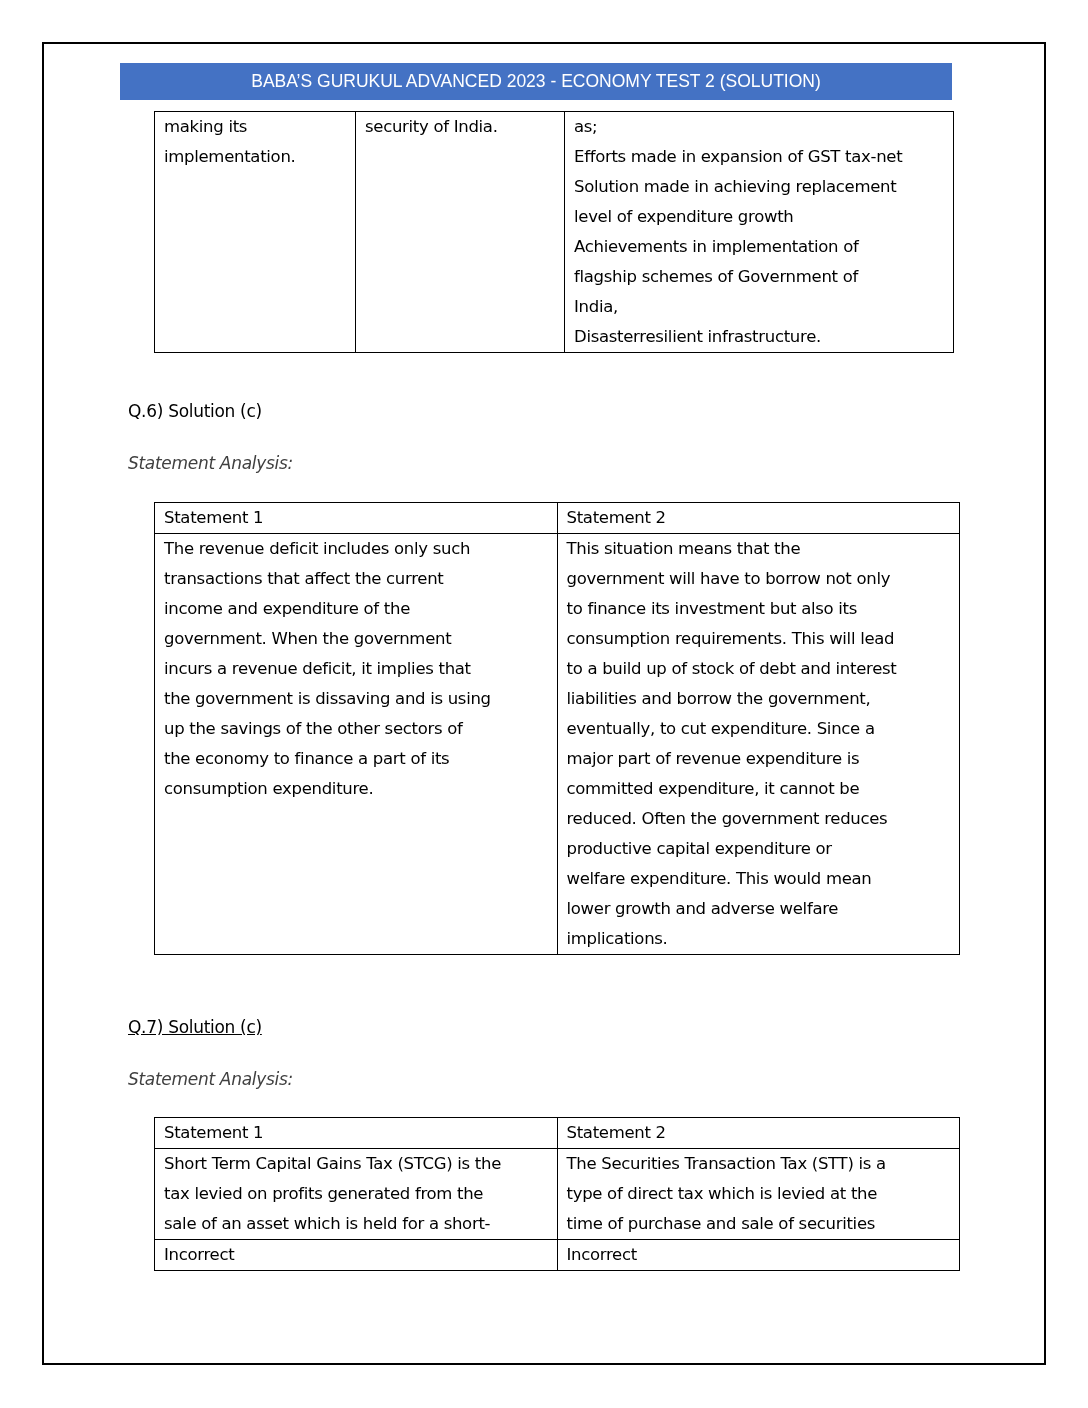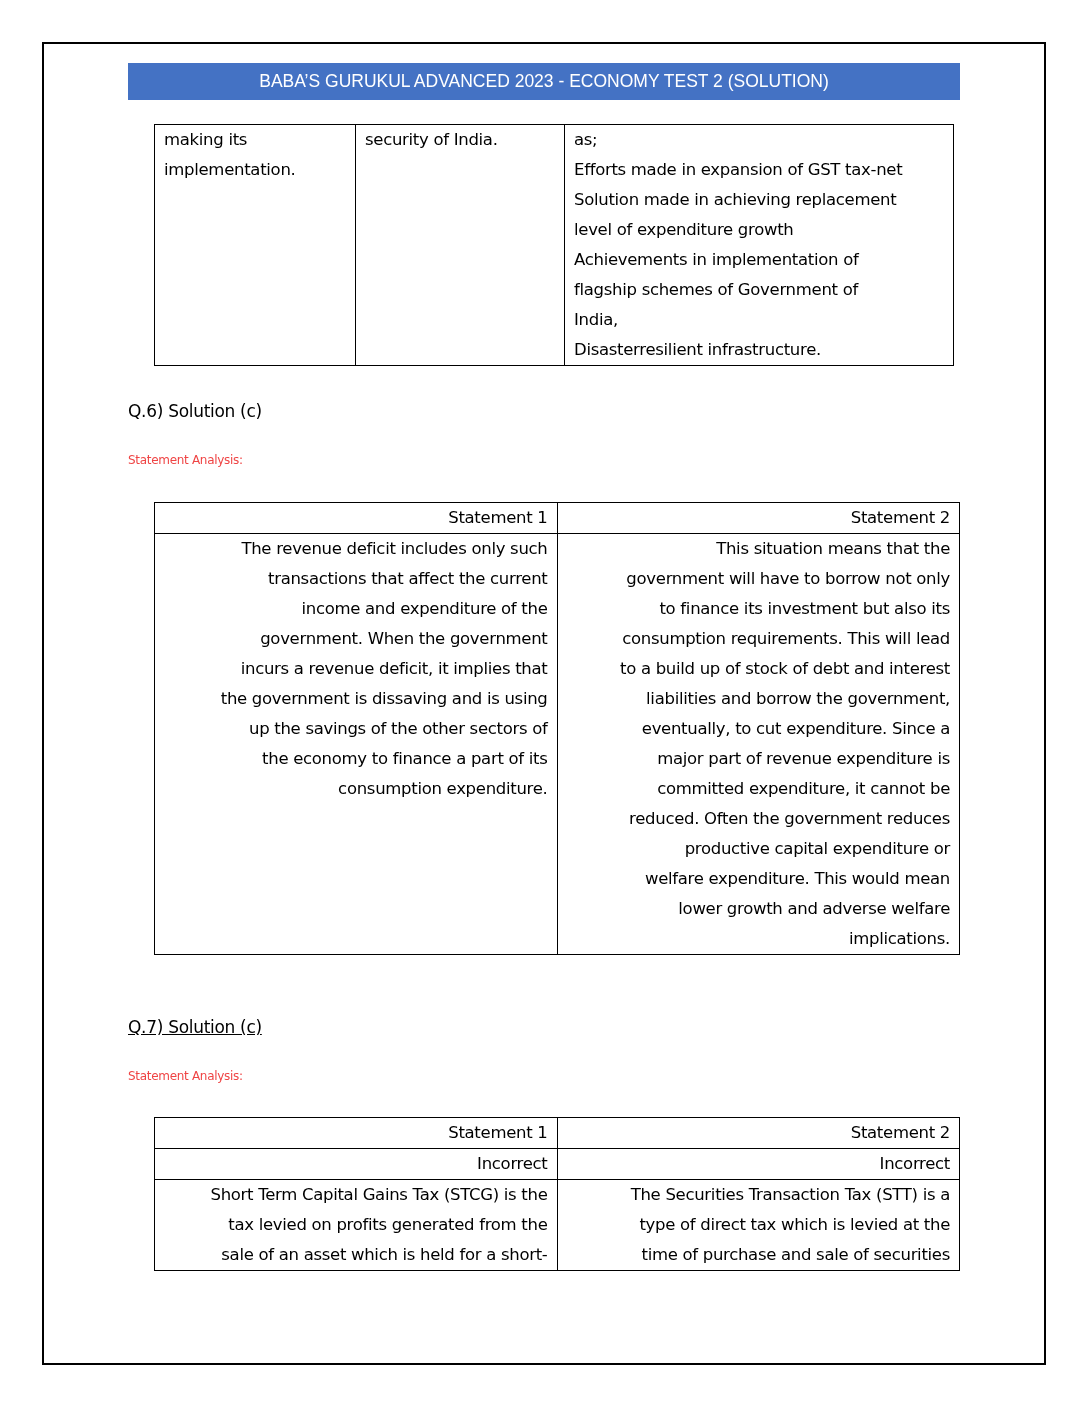--- a/index.html
+++ b/index.html
@@ -1,34 +1,34 @@
 <!DOCTYPE html>
 <html><head>
 <meta charset="utf-8">
 <style>
   html, body { margin: 0; padding: 0; background: #ffffff; }
   body { width: 1088px; height: 1408px; position: relative; overflow: hidden;
          font-family: "Liberation Sans", sans-serif; color: #000; }
   .page-border { position: absolute; left: 42px; top: 42px; width: 1000px; height: 1319px;
                  border: 2px solid #000; box-sizing: content-box; }
-  .header-bar { position: absolute; left: 128px; top: 63px; width: 832px; height: 37px;
+  .header-bar { position: absolute; left: 120px; top: 63px; width: 832px; height: 37px;
                 background: #4472c4; color: #fff; font-size: 17.5px; text-align: center;
                 line-height: 37px; letter-spacing: 0; }
   table { border-collapse: collapse; position: absolute; }
   td { border: 1.5px solid #000; vertical-align: top; padding: 0 9px;
        font-family: "DejaVu Sans", sans-serif; font-size: 16.5px; line-height: 30px;
        letter-spacing: -0.3px; }
-  .cont-table { left: 154px; top: 124px; }
+  .cont-table { left: 154px; top: 111px; }
   .cont-table td { padding-top: 0; padding-bottom: 0; }
   .qline { position: absolute; left: 128px; font-family: "DejaVu Sans", sans-serif;
            font-size: 17px; letter-spacing: -0.3px; }
   .analysis { position: absolute; left: 128px; font-family: "DejaVu Sans", sans-serif;
-              font-size: 12px; color: #ef4444; letter-spacing: -0.3px; }
+              font-size: 17px; color: #404040; letter-spacing: -0.3px; font-style: italic; }
   .stmt-table { left: 154px; width: 806px; }
-  .stmt-table td { width: 50%; text-align: right; }
+  .stmt-table td { width: 50%; }
   .line { display: block; white-space: nowrap; }
 </style>
 </head>
 <body>
 
 <div class="page-border"></div>
 
 <div class="header-bar">
   <span>BABA’S GURUKUL ADVANCED 2023 - ECONOMY TEST 2 (SOLUTION)</span>
 </div>
@@ -101,29 +101,29 @@
 <div class="qline" style="top:1017px;text-decoration:underline;">Q.7) Solution (c)</div>
 <div class="analysis" style="top:1069px;">Statement Analysis:</div>
 
 <table class="stmt-table" style="top:1117px;">
   <tbody>
       <tr>
     <td>Statement 1</td>
     <td>Statement 2</td>
   </tr>
   <tr>
-    <td>Incorrect</td>
-    <td>Incorrect</td>
-  </tr>
-  <tr>
     <td>
       <span class="line">Short Term Capital Gains Tax (STCG) is the</span>
       <span class="line">tax levied on profits generated from the</span>
       <span class="line">sale of an asset which is held for a short-</span>
     </td>
     <td>
       <span class="line">The Securities Transaction Tax (STT) is a</span>
       <span class="line">type of direct tax which is levied at the</span>
       <span class="line">time of purchase and sale of securities</span>
     </td>
   </tr>
+  <tr>
+    <td>Incorrect</td>
+    <td>Incorrect</td>
+  </tr>
 </tbody>
   </table>
 
 </body></html>

